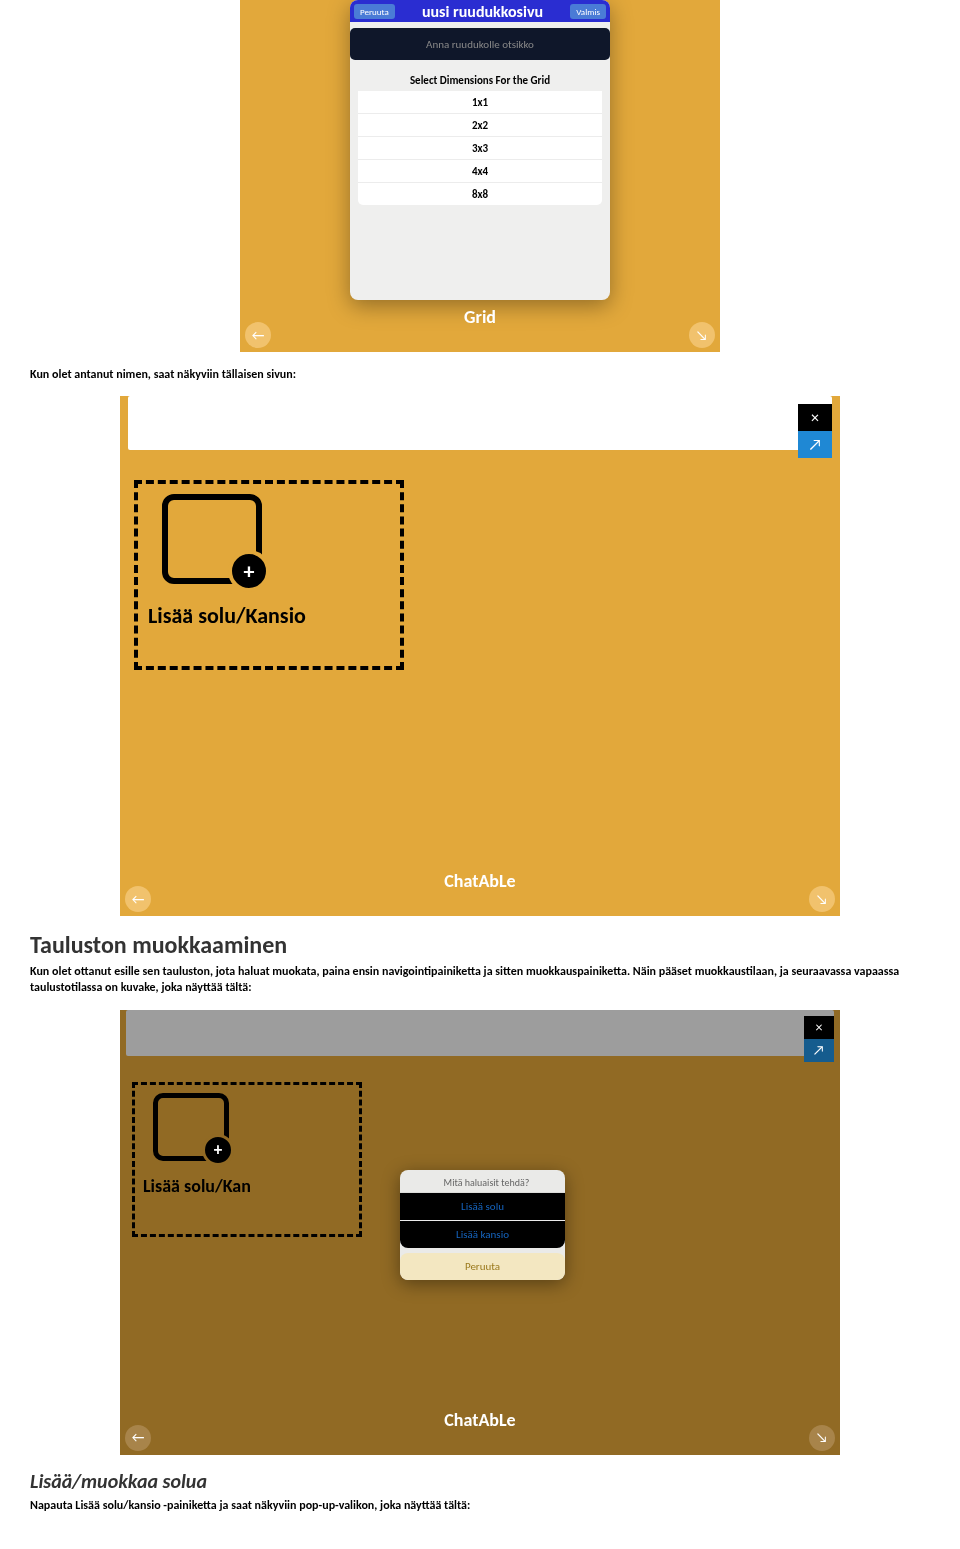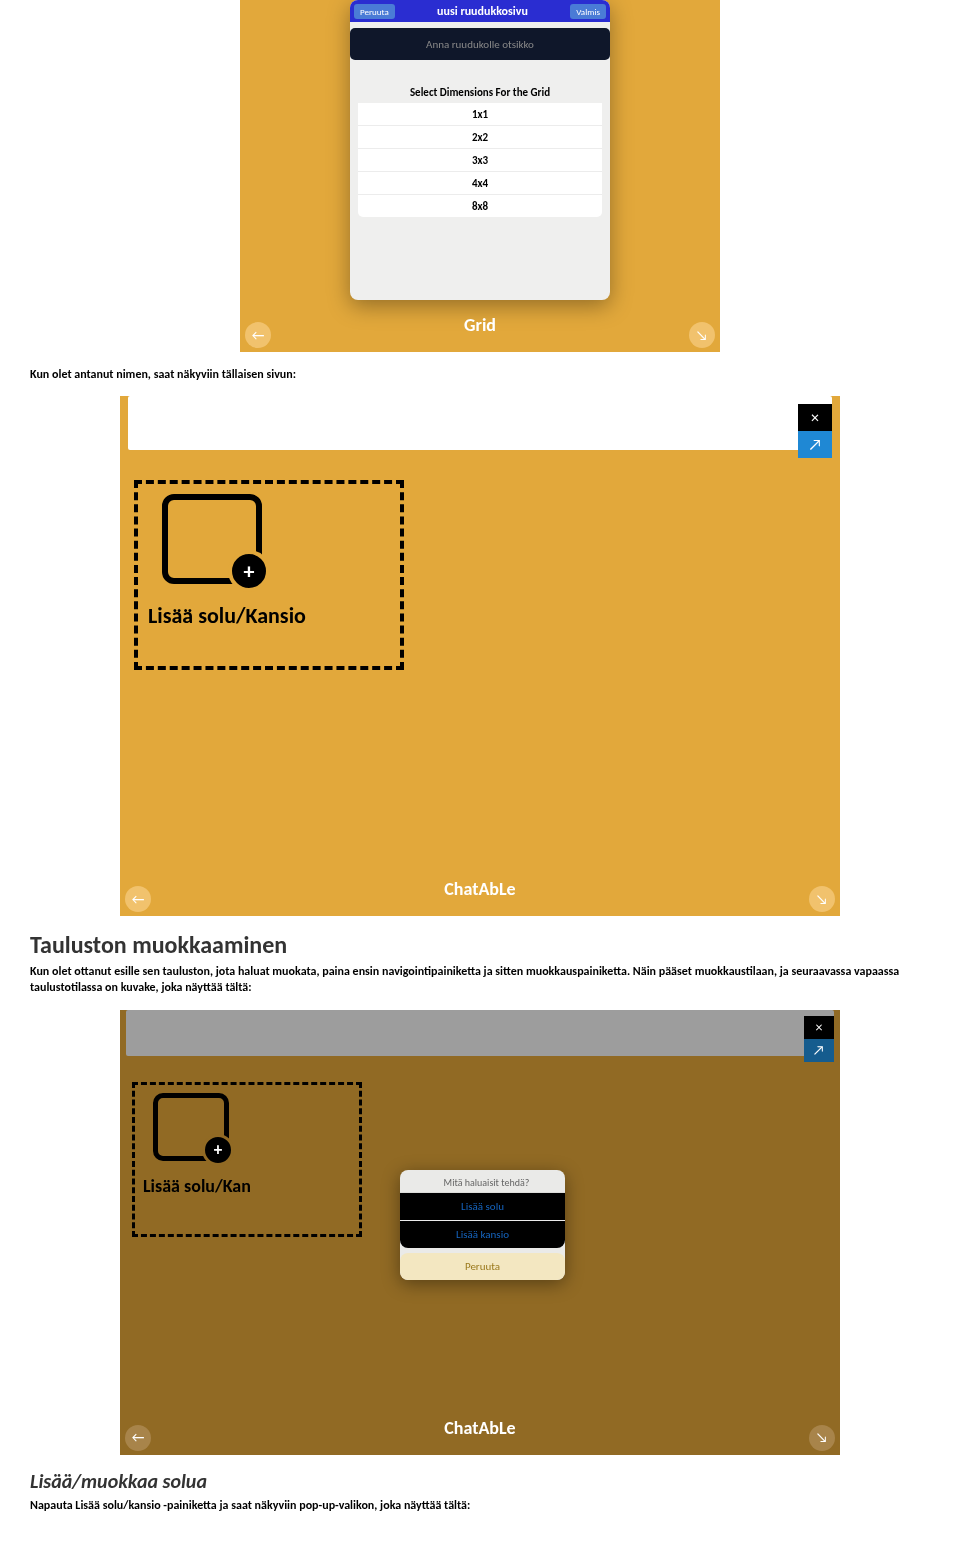--- a/index.html
+++ b/index.html
@@ -47,41 +47,41 @@
   }
   .sshot1 .dlg-head .btn {
     background: #4a7bd6;
     color: #fff;
     font-size: 9px;
     padding: 2px 6px;
     border-radius: 3px;
   }
   .sshot1 .dlg-title {
     color: #fff;
-    font-size: 12px;
+    font-size: 16px;
     font-weight: 700;
   }
   .sshot1 .section {
     text-align: center;
   }
   .sshot1 .input-like {
     margin: 6px 0;
     background: #0f172a;
     border-radius: 5px;
     height: 32px;
     font-size: 11px;
     display: flex;
     align-items: center;
     justify-content: center;
     color: #888;
   }
   .sshot1 .sub-title {
     font-size: 11px;
     color: #000;
-    margin-top: 26px;
+    margin-top: 14px;
     margin-bottom: 4px;
     font-weight: 600;
   }
   .sshot1 .option {
     background: #fff;
     margin: 0 8px;
     height: 22px;
     border-bottom: 1px solid #ececec;
     font-size: 11px;
     font-weight: 600;
@@ -96,21 +96,21 @@
     bottom: 4px;
     width: 26px; height: 26px;
     border-radius: 50%;
     background: #f1c26d;
     display:flex;align-items:center;justify-content:center;
     color:#fff;font-size:14px;
   }
   .corner-nav.left { left: 5px; }
   .corner-nav.right{ right:5px; }
   .bottom-title {
-    position:absolute; bottom:16px; left:0; right:0;
+    position:absolute; bottom:24px; left:0; right:0;
     text-align:center; color:#fff; font-weight:600; font-size:18px;
   }
 
   
   .sshot2 {
     width: 720px;
     height: 520px;
     background: #e2a83b;
   }
   .sshot2 .toolbar {

